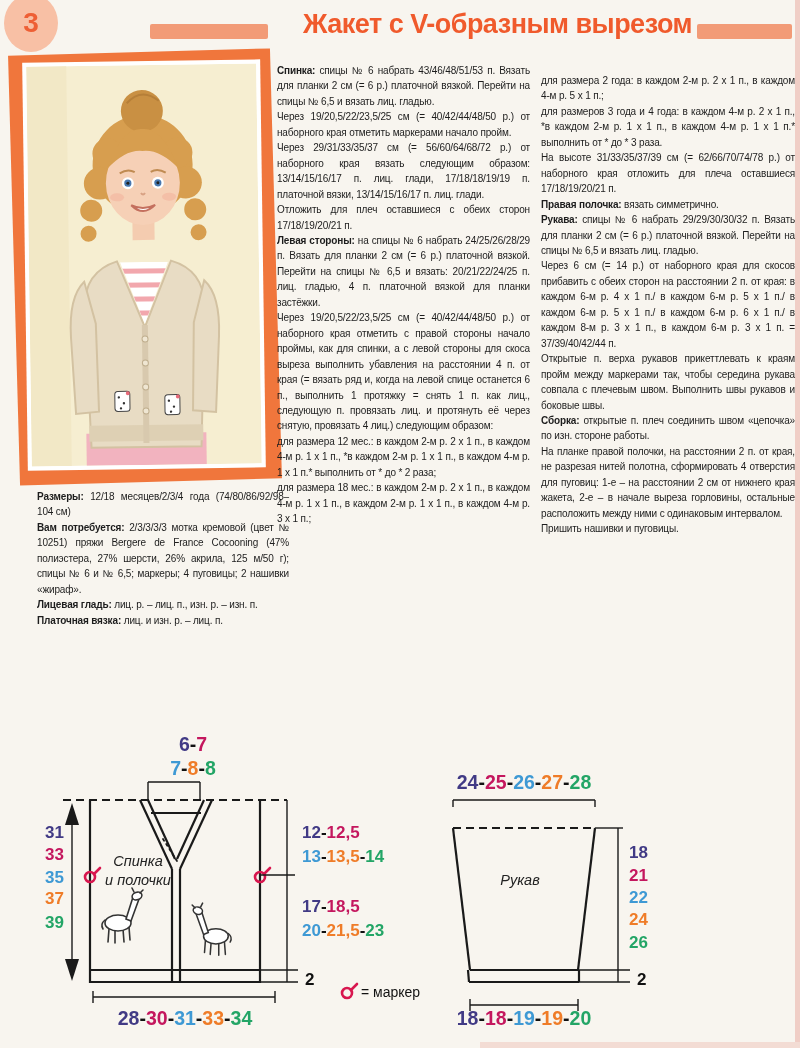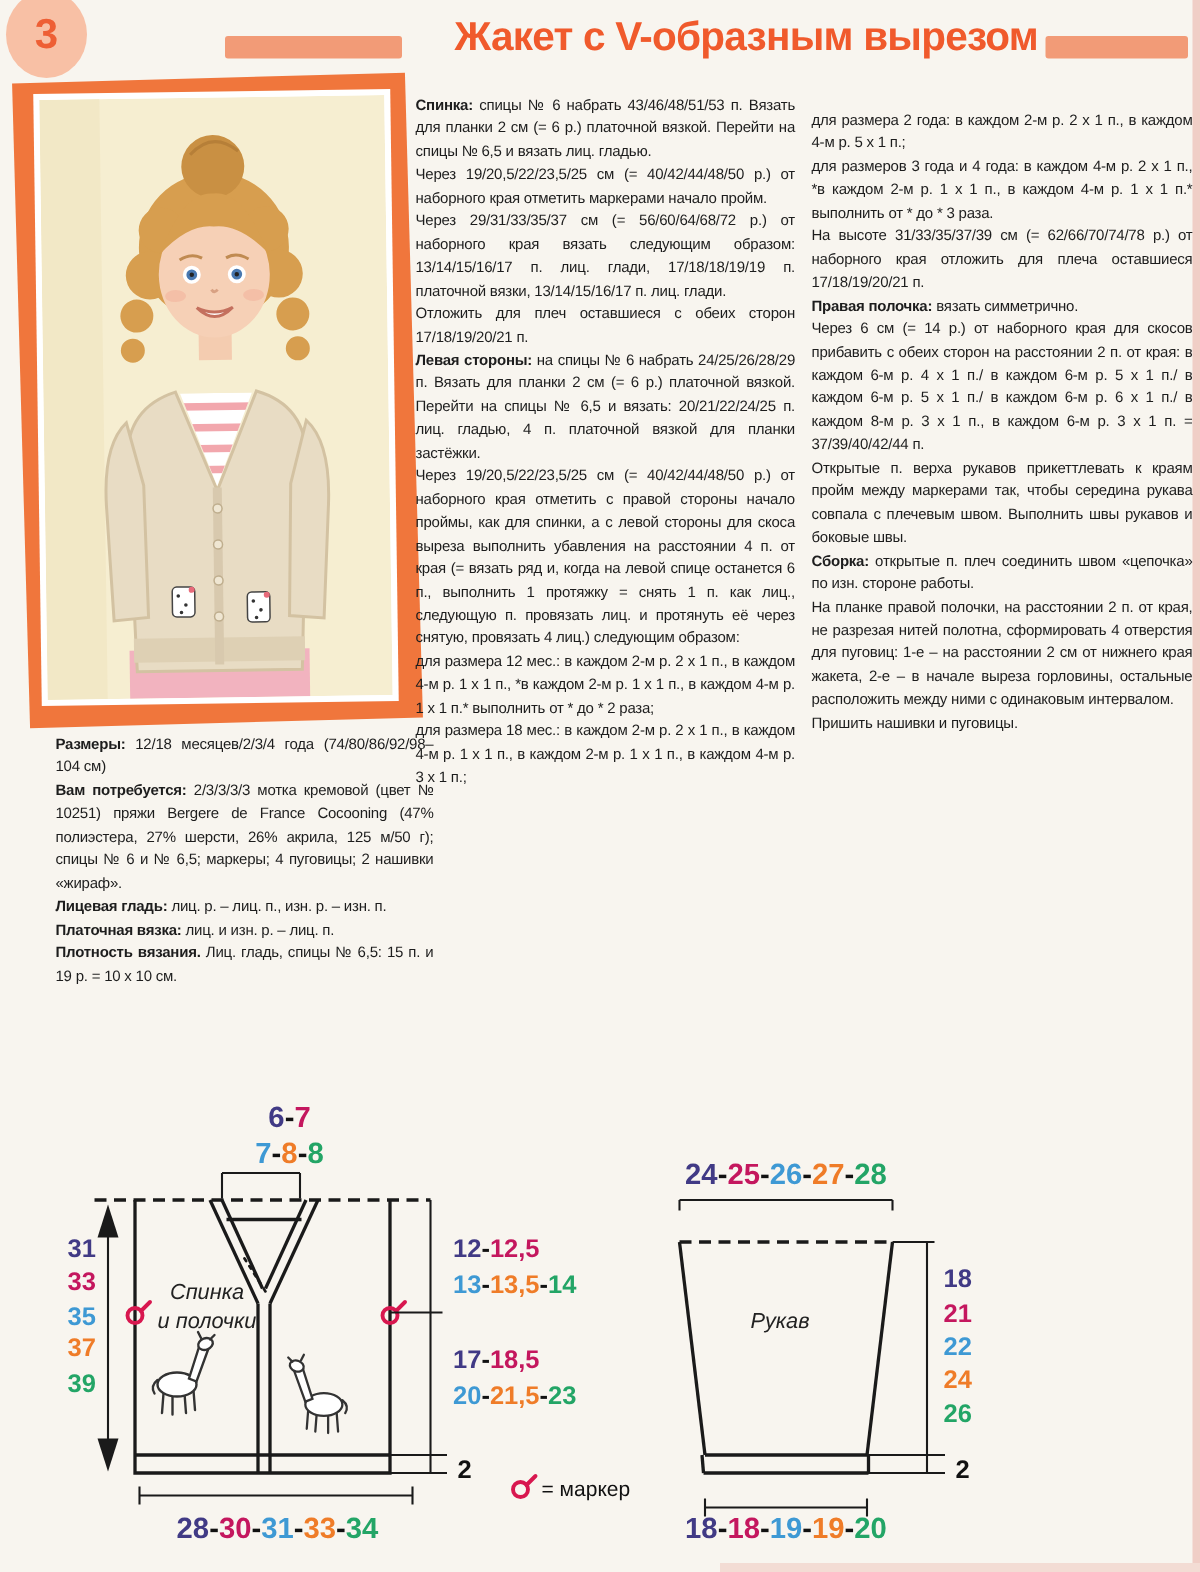--- a/index.html
+++ b/index.html
@@ -144,39 +144,39 @@
         <ellipse cx="141" cy="132" rx="7" ry="4" fill="#f3b09a" opacity="0.55"></ellipse>
       </svg>
     </div>
   </div>
 
   <div class="textcol col-left">
     <p><b>Размеры:</b><span> 12/18 месяцев/2/3/4 года (74/80/86/92/98–104 см)</span></p>
     <p><b>Вам потребуется:</b><span> 2/3/3/3/3 мотка кремовой (цвет № 10251) пряжи Bergere de France Cocooning (47% полиэстера, 27% шерсти, 26% акрила, 125 м/50 г); спицы № 6 и № 6,5; маркеры; 4 пуговицы; 2 нашивки «жираф».</span></p>
     <p><b>Лицевая гладь:</b><span> лиц. р. – лиц. п., изн. р. – изн. п.</span></p>
     <p><b>Платочная вязка:</b><span> лиц. и изн. р. – лиц. п.</span></p>
-    <p><b>Плотность вязания.</b><span> Лиц. гладь, спицы № 6,5: 15 п. и 19 р. = 10 х 10 см.</span></p>
   </div>
 
   <div class="textcol col-mid">
     <p><b>Спинка:</b><span> спицы № 6 набрать 43/46/48/51/53 п. Вязать для планки 2 см (= 6 р.) платочной вязкой. Перейти на спицы № 6,5 и вязать лиц. гладью.</span></p>
     <p><b></b><span>Через 19/20,5/22/23,5/25 см (= 40/42/44/48/50 р.) от наборного края отметить маркерами начало пройм.</span></p>
     <p><b></b><span>Через 29/31/33/35/37 см (= 56/60/64/68/72 р.) от наборного края вязать следующим образом: 13/14/15/16/17 п. лиц. глади, 17/18/18/19/19 п. платочной вязки, 13/14/15/16/17 п. лиц. глади.</span></p>
     <p><b></b><span>Отложить для плеч оставшиеся с обеих сторон 17/18/19/20/21 п.</span></p>
     <p><b>Левая стороны:</b><span> на спицы № 6 набрать 24/25/26/28/29 п. Вязать для планки 2 см (= 6 р.) платочной вязкой. Перейти на спицы № 6,5 и вязать: 20/21/22/24/25 п. лиц. гладью, 4 п. платочной вязкой для планки застёжки.</span></p>
     <p><b></b><span>Через 19/20,5/22/23,5/25 см (= 40/42/44/48/50 р.) от наборного края отметить с правой стороны начало проймы, как для спинки, а с левой стороны для скоса выреза выполнить убавления на расстоянии 4 п. от края (= вязать ряд и, когда на левой спице останется 6 п., выполнить 1 протяжку = снять 1 п. как лиц., следующую п. провязать лиц. и протянуть её через снятую, провязать 4 лиц.) следующим образом:</span></p>
     <p><b></b><span>для размера 12 мес.: в каждом 2-м р. 2 х 1 п., в каждом 4-м р. 1 х 1 п., *в каждом 2-м р. 1 х 1 п., в каждом 4-м р. 1 х 1 п.* выполнить от * до * 2 раза;</span></p>
     <p><b></b><span>для размера 18 мес.: в каждом 2-м р. 2 х 1 п., в каждом 4-м р. 1 х 1 п., в каждом 2-м р. 1 х 1 п., в каждом 4-м р. 3 х 1 п.;</span></p>
   </div>
 
   <div class="textcol col-right">
     <p><b></b><span>для размера 2 года: в каждом 2-м р. 2 х 1 п., в каждом 4-м р. 5 х 1 п.;</span></p>
     <p><b></b><span>для размеров 3 года и 4 года: в каждом 4-м р. 2 х 1 п., *в каждом 2-м р. 1 х 1 п., в каждом 4-м р. 1 х 1 п.* выполнить от * до * 3 раза.</span></p>
     <p><b></b><span>На высоте 31/33/35/37/39 см (= 62/66/70/74/78 р.) от наборного края отложить для плеча оставшиеся 17/18/19/20/21 п.</span></p>
     <p><b>Правая полочка:</b><span> вязать симметрично.</span></p>
+    <p><b>Рукава:</b><span> спицы № 6 набрать 29/29/30/30/32 п. Вязать для планки 2 см (= 6 р.) платочной вязкой. Перейти на спицы № 6,5 и вязать лиц. гладью.</span></p>
     <p><b></b><span>Через 6 см (= 14 р.) от наборного края для скосов прибавить с обеих сторон на расстоянии 2 п. от края: в каждом 6-м р. 4 х 1 п./ в каждом 6-м р. 5 х 1 п./ в каждом 6-м р. 5 х 1 п./ в каждом 6-м р. 6 х 1 п./ в каждом 8-м р. 3 х 1 п., в каждом 6-м р. 3 х 1 п. = 37/39/40/42/44 п.</span></p>
     <p><b></b><span>Открытые п. верха рукавов прикеттлевать к краям пройм между маркерами так, чтобы середина рукава совпала с плечевым швом. Выполнить швы рукавов и боковые швы.</span></p>
     <p><b>Сборка:</b><span> открытые п. плеч соединить швом «цепочка» по изн. стороне работы.</span></p>
     <p><b></b><span>На планке правой полочки, на расстоянии 2 п. от края, не разрезая нитей полотна, сформировать 4 отверстия для пуговиц: 1-е – на расстоянии 2 см от нижнего края жакета, 2-е – в начале выреза горловины, остальные расположить между ними с одинаковым интервалом.</span></p>
     <p><b></b><span>Пришить нашивки и пуговицы.</span></p>
   </div>
 
   <svg class="diagram" viewBox="0 0 775 312">
 
     <g>

